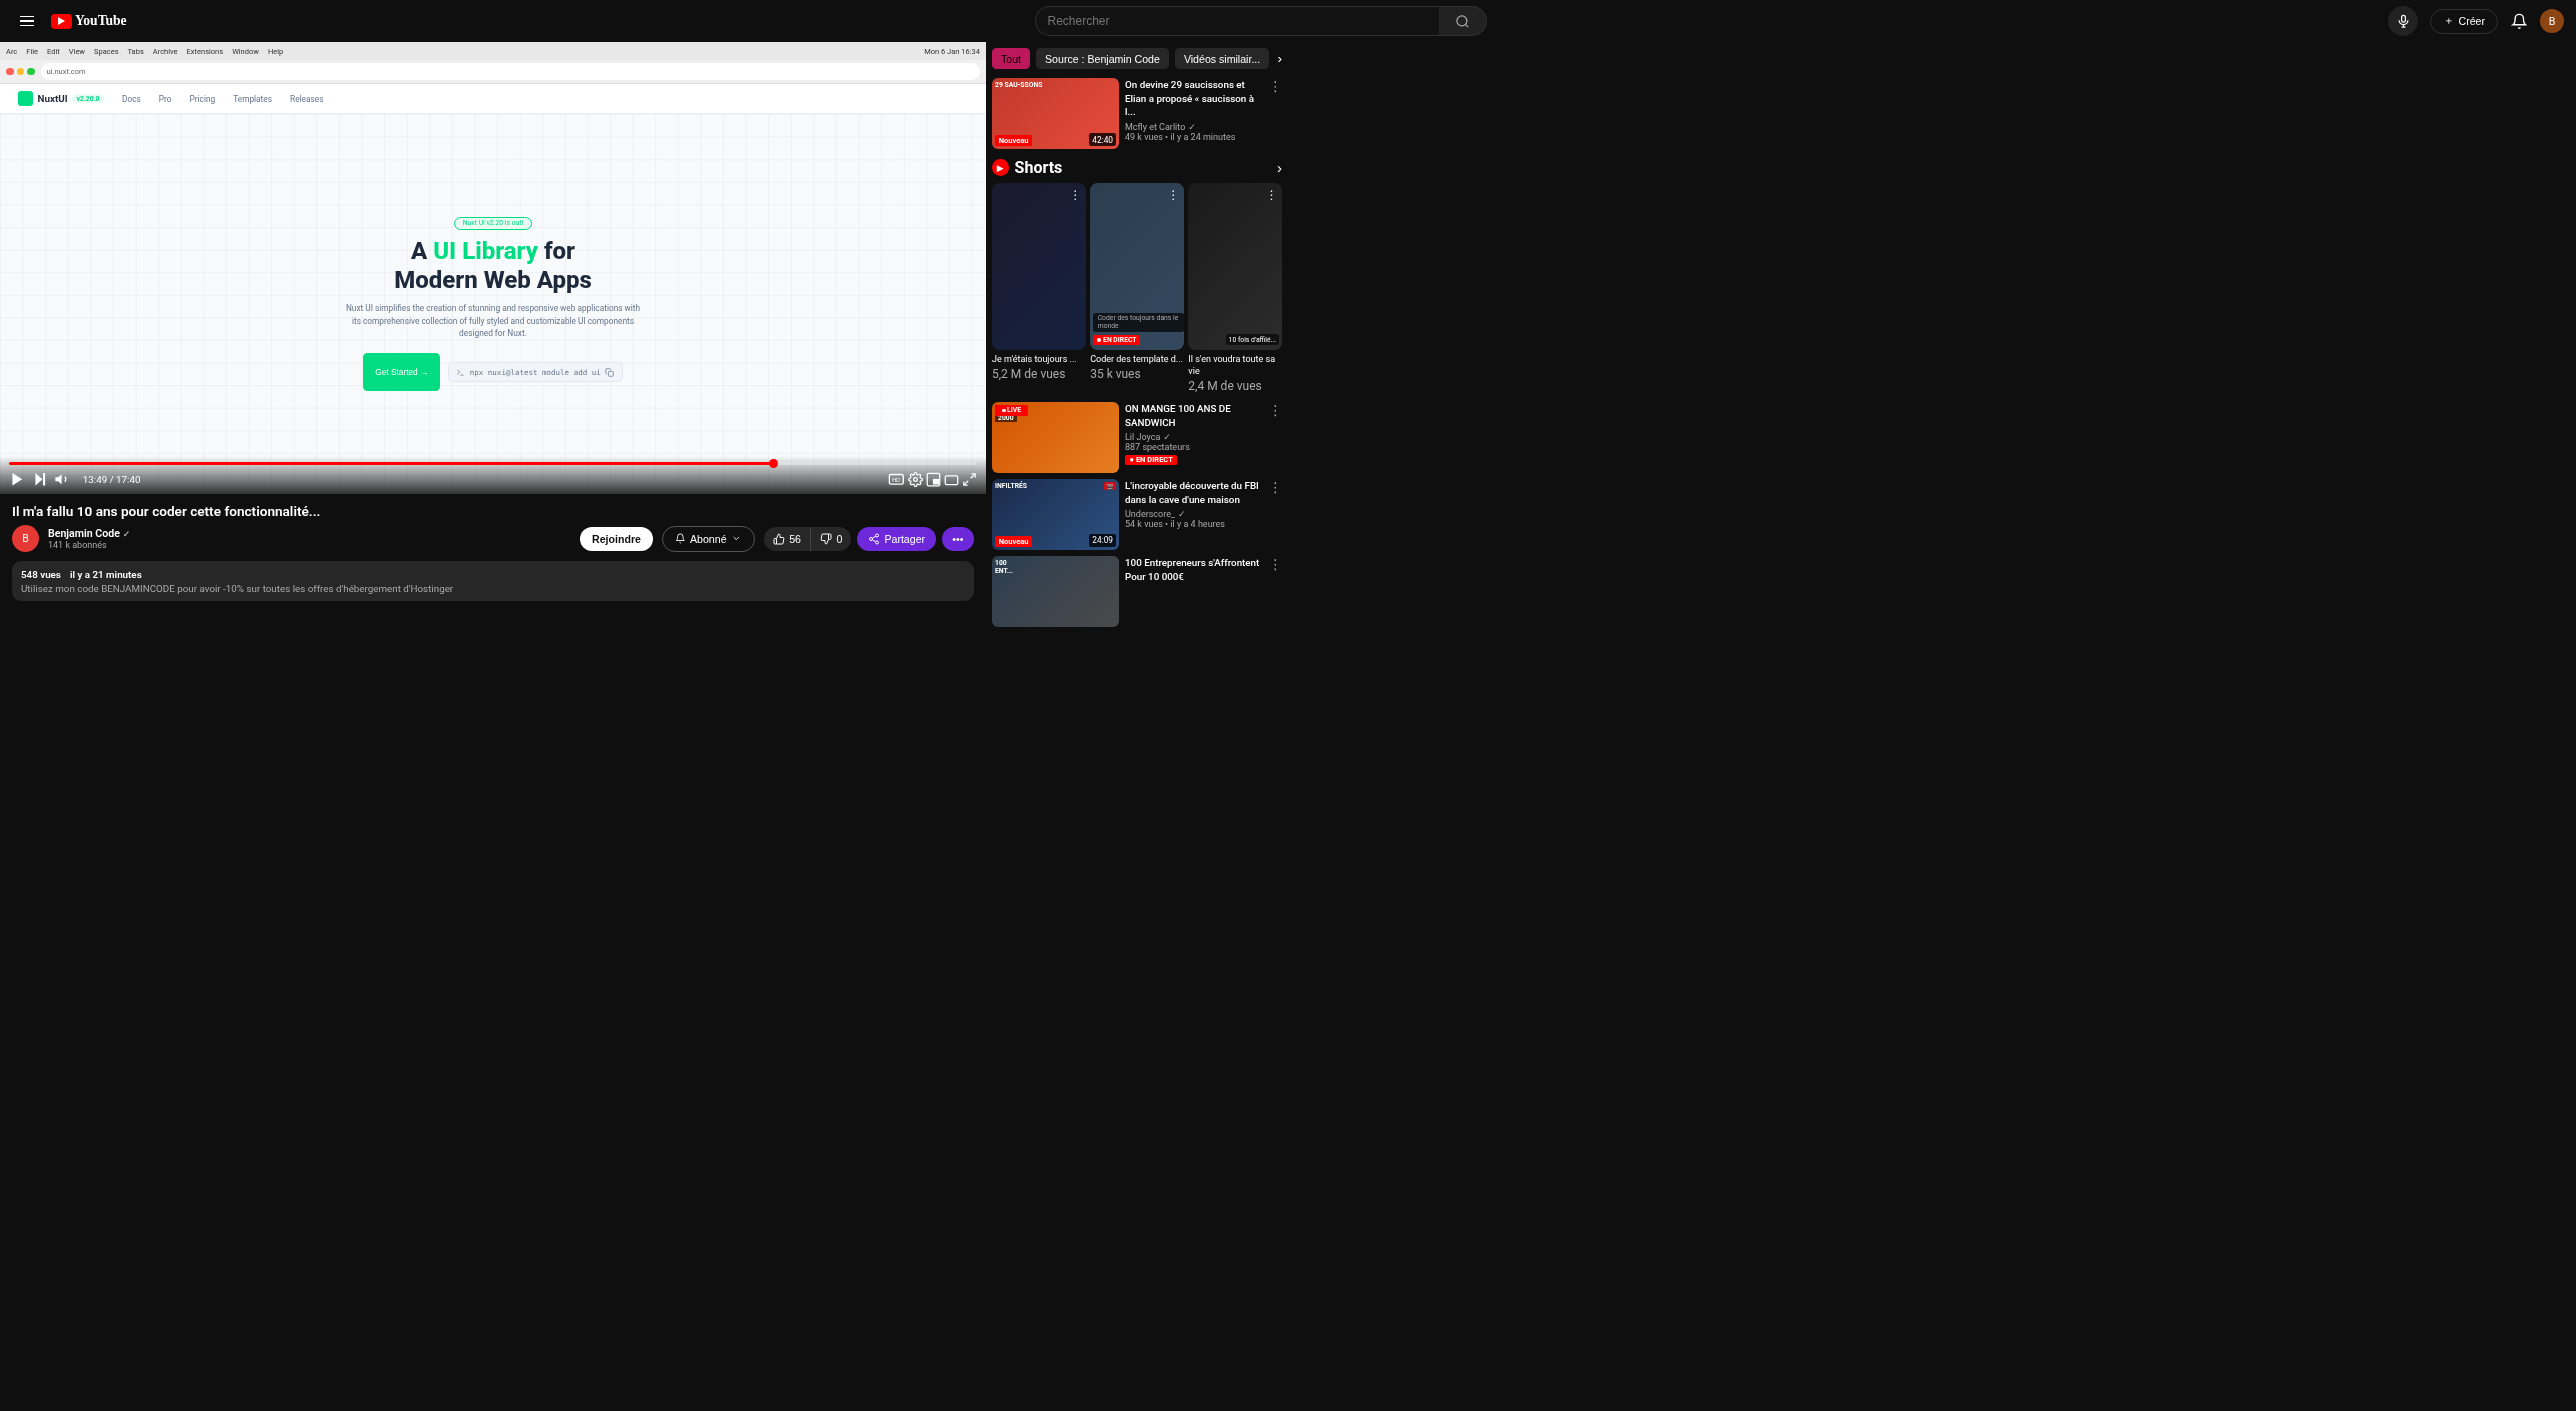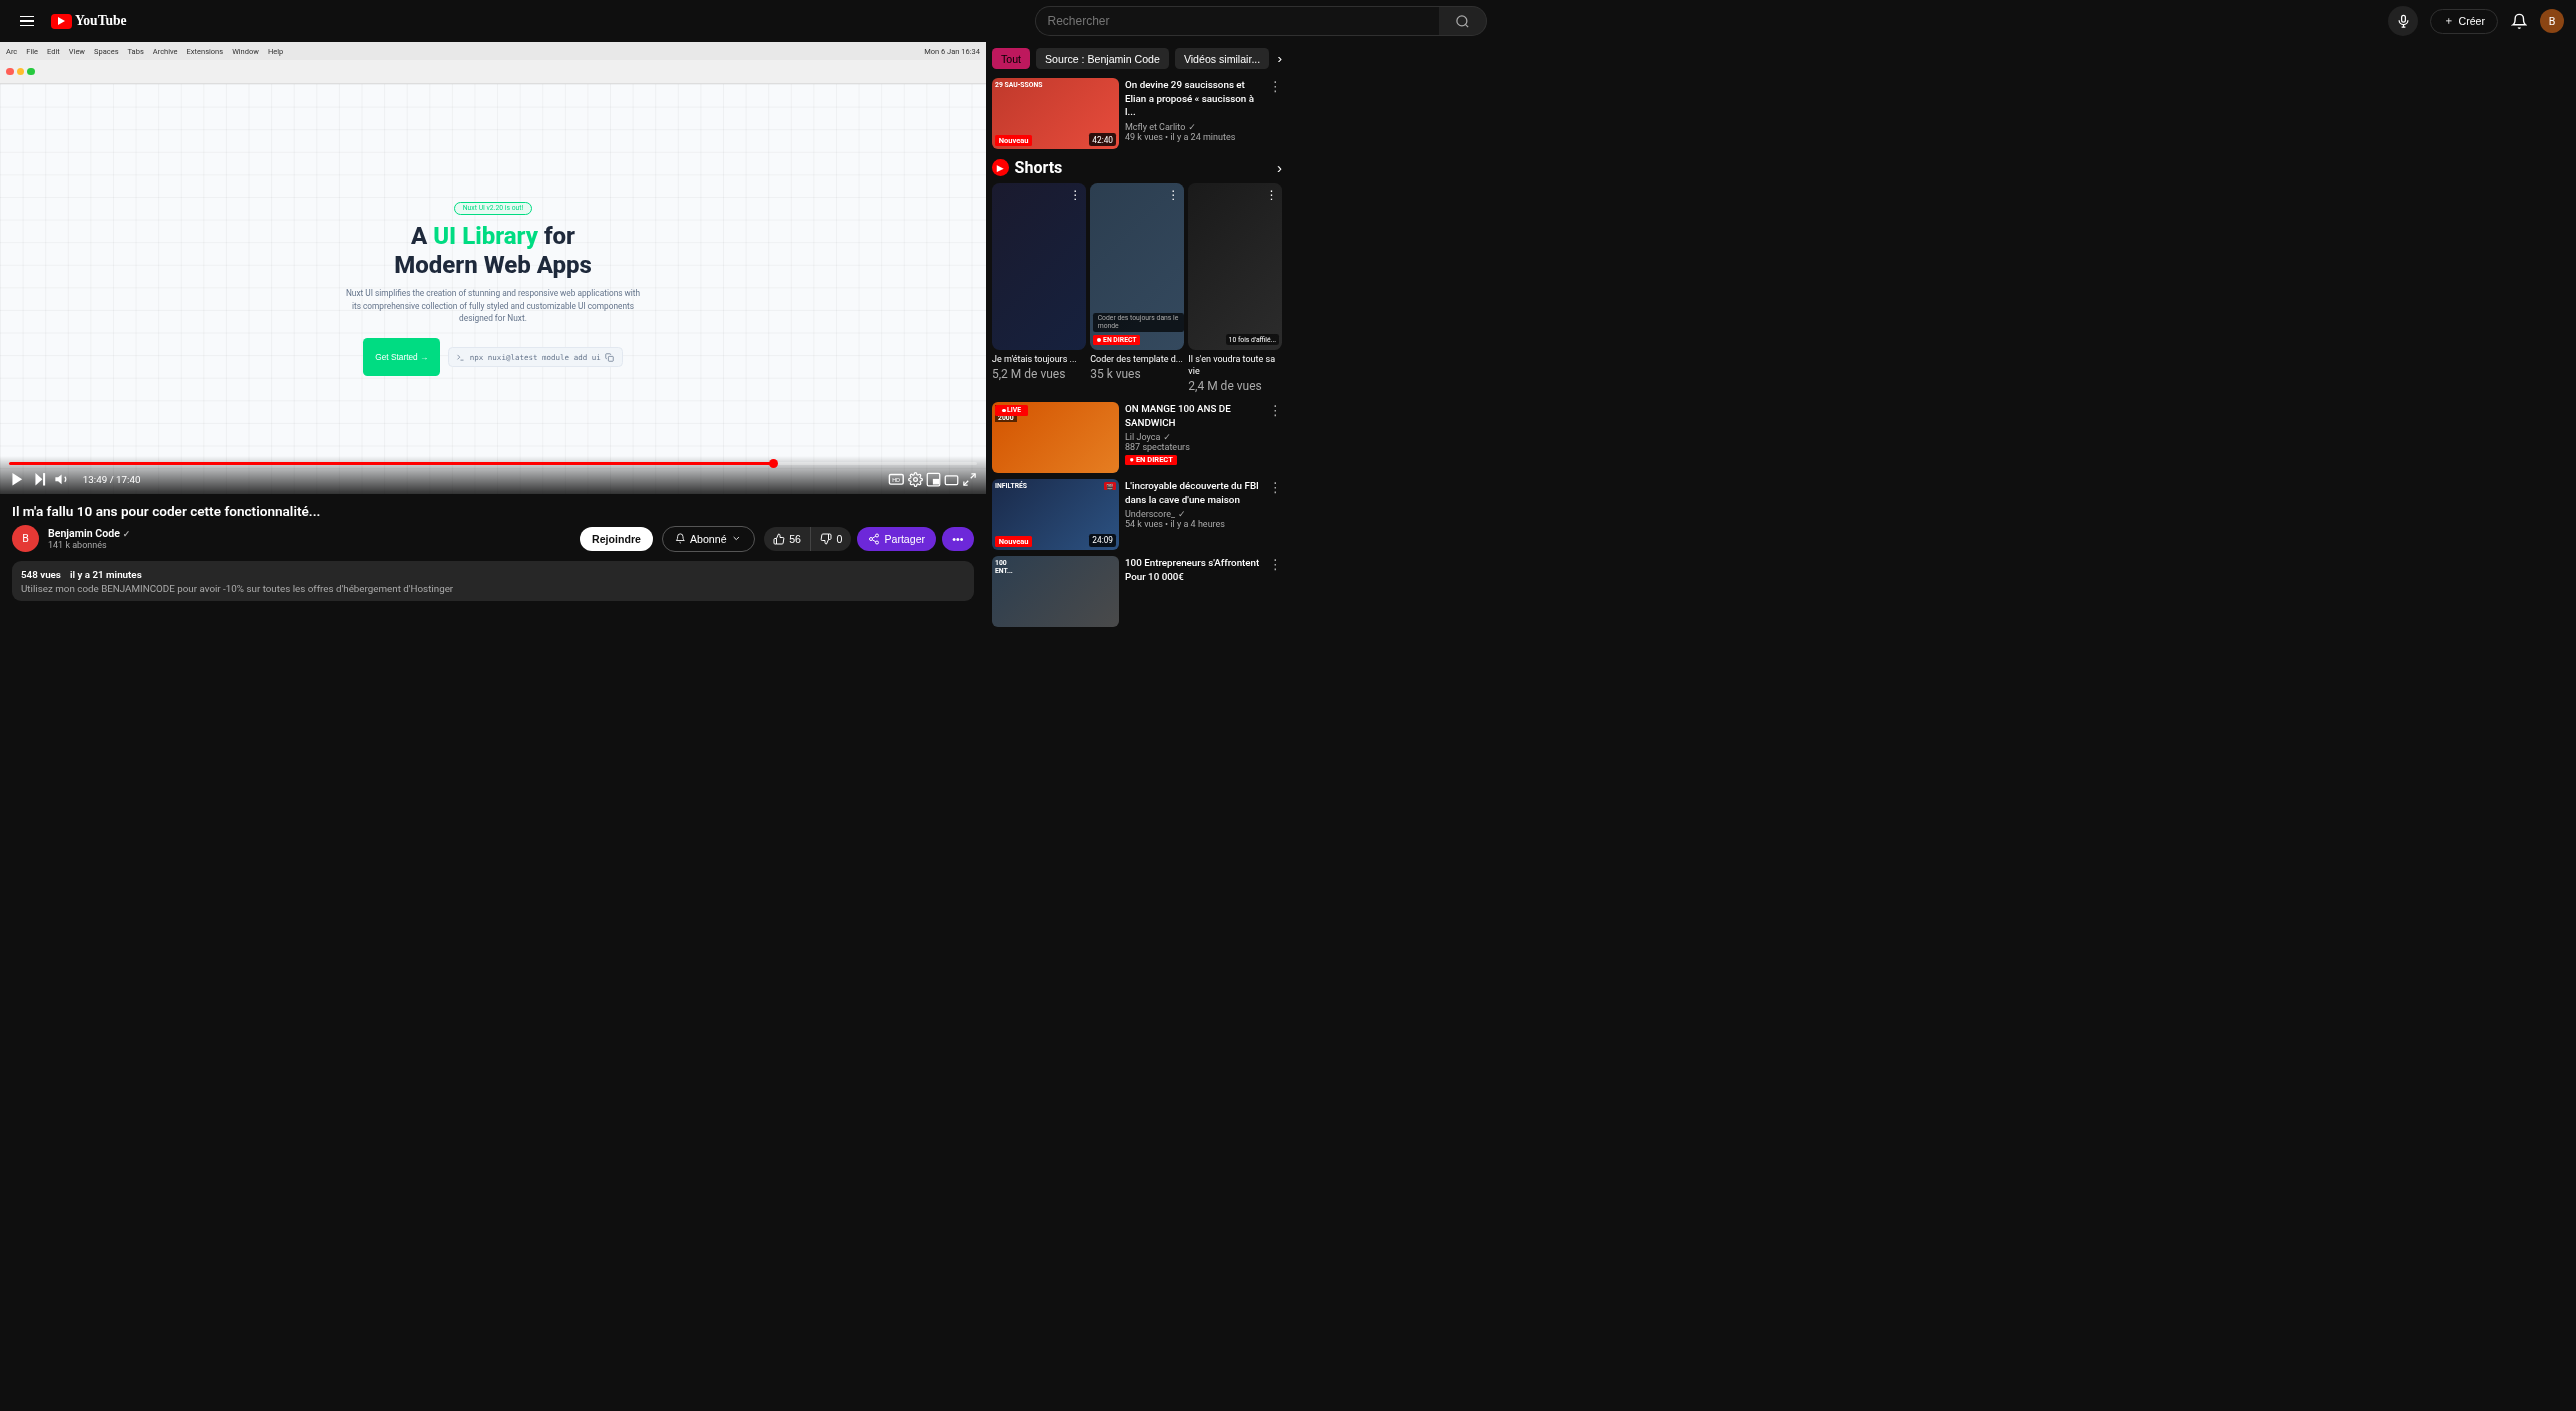--- a/index.html
+++ b/index.html
@@ -489,23 +489,36 @@
             </div>
             <span style="margin-left:auto">Mon 6 Jan  16:34</span>
           </div>
 
           <div class="browser-bar">
             <div class="browser-dots">
               <div class="dot dot-red"></div>
               <div class="dot dot-yellow"></div>
               <div class="dot dot-green"></div>
             </div>
+            <div class="url-bar">ui.nuxt.com</div>
           </div>
 
           <div class="nuxt-content">
+            <div class="nuxt-nav">
+              <div class="nuxt-logo">
+                <div class="nuxt-logo-icon"></div>
+                <span>NuxtUI</span>
+                <span class="nuxt-badge">v2.20.0</span>
+              </div>
+              <span class="nuxt-nav-link">Docs</span>
+              <span class="nuxt-nav-link">Pro</span>
+              <span class="nuxt-nav-link">Pricing</span>
+              <span class="nuxt-nav-link">Templates</span>
+              <span class="nuxt-nav-link">Releases</span>
+            </div>
             <div class="nuxt-hero">
               <div class="nuxt-badge-pill">Nuxt UI v2.20 is out!</div>
               <div class="nuxt-hero-title">
                 <span>A </span><span class="highlight">UI Library</span><span> for<br>Modern Web Apps</span>
               </div>
               <div class="nuxt-hero-subtitle">Nuxt UI simplifies the creation of stunning and responsive web applications with its comprehensive collection of fully styled and customizable UI components designed for Nuxt.</div>
               <div class="nuxt-hero-actions">
                 <button class="get-started-btn">Get Started →</button>
                 <div class="cmd-pill">
                   <svg width="9" height="9" viewBox="0 0 24 24" fill="none" stroke="#64748b" stroke-width="2">

